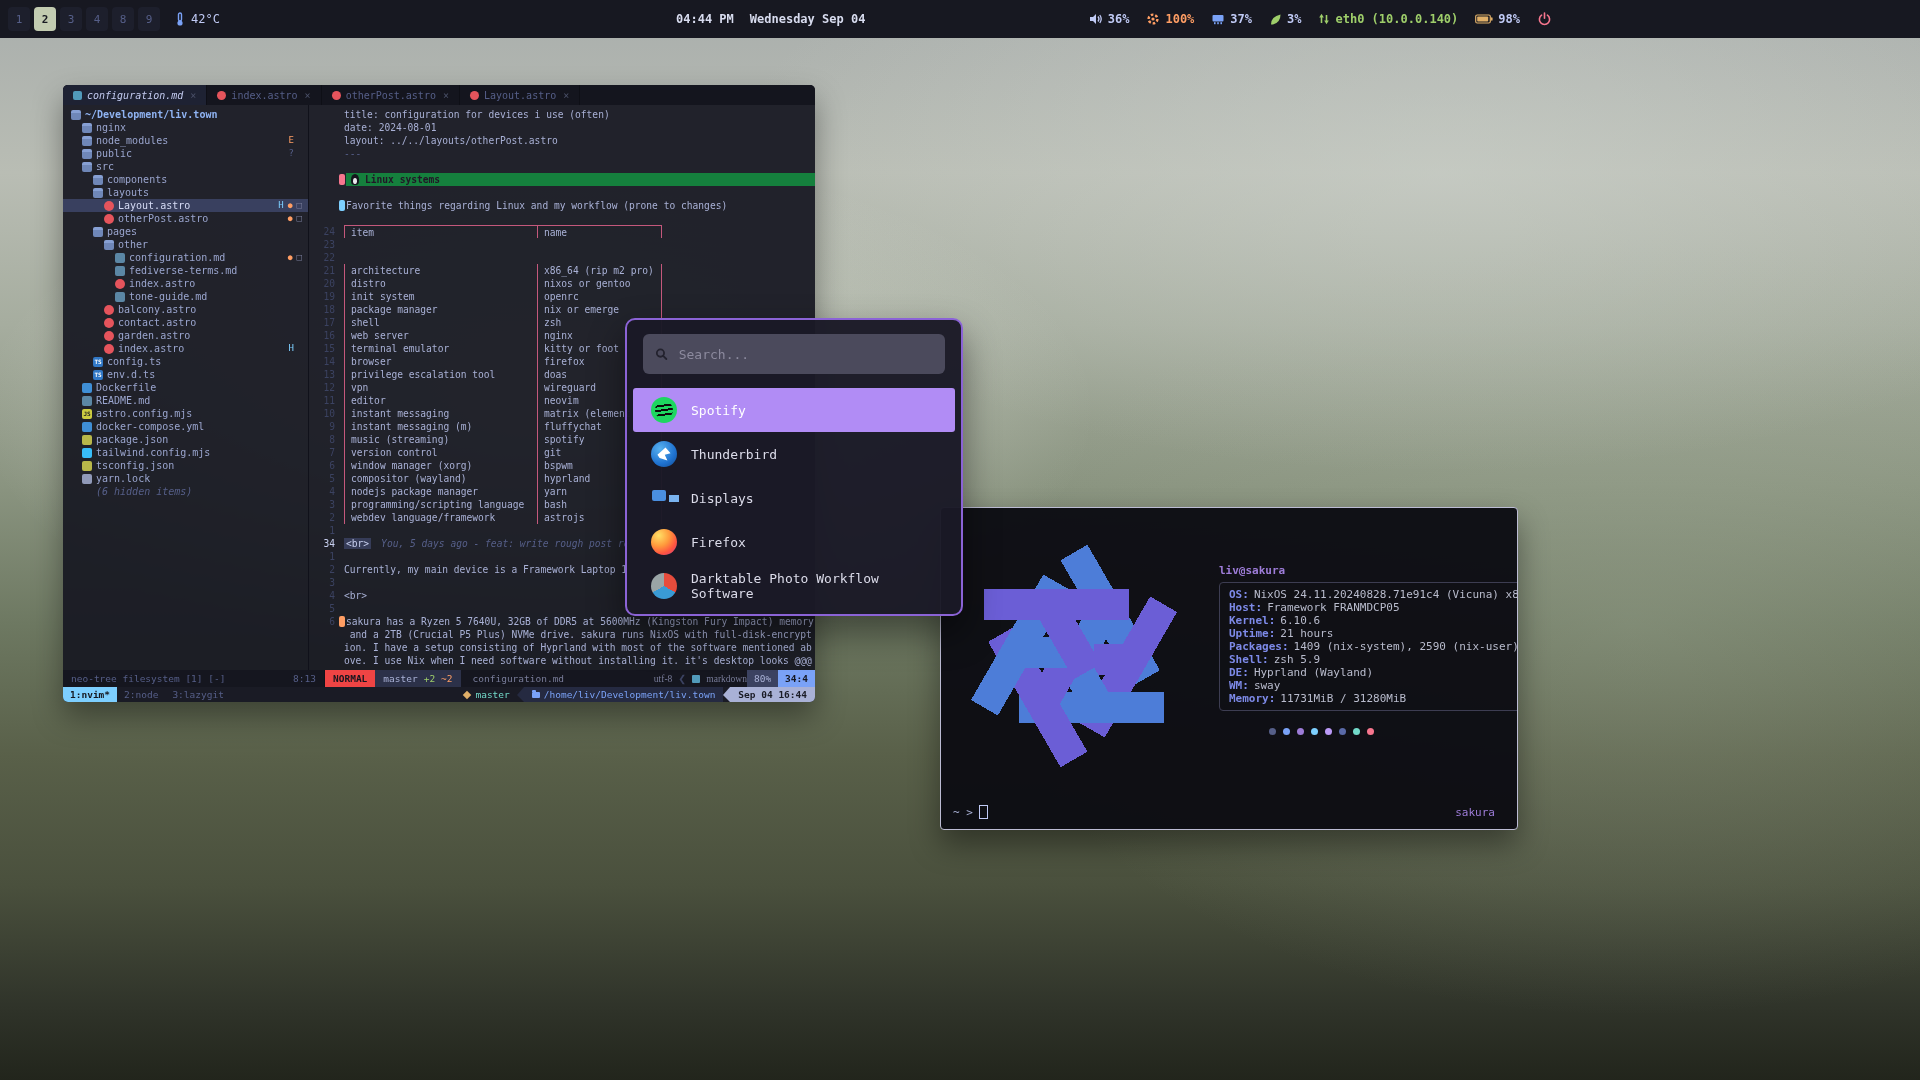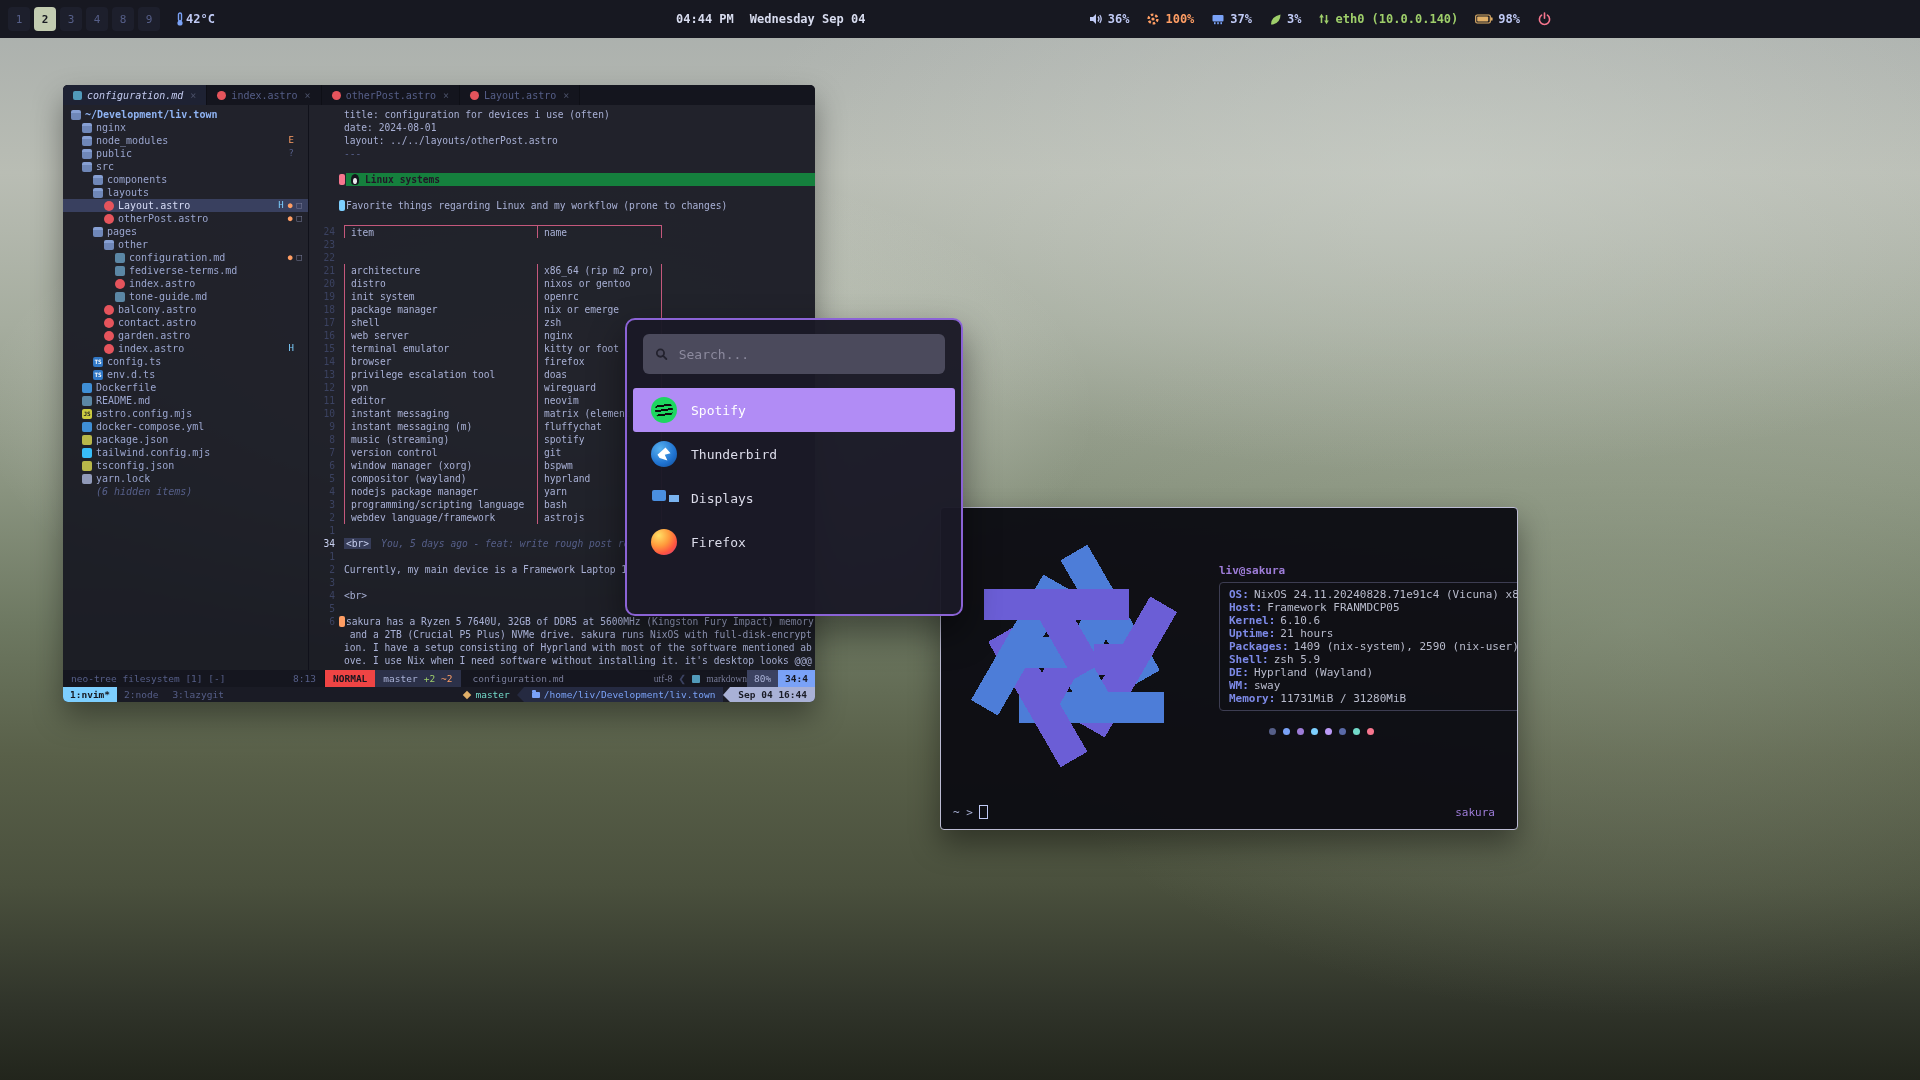--- a/index.html
+++ b/index.html
@@ -11,21 +11,21 @@
       radial-gradient(1000px 600px at 85% 58%, rgba(165,175,155,0.35), transparent 65%),
       linear-gradient(180deg,#a9aeac 0%,#b9bdb4 16%,#a6ad9f 30%,#8a9480 45%,#6d7861 58%,#596049 70%,#4a503d 82%,#30342a 93%,#22251c 100%);}
 
   
   .topbar{position:absolute;left:0;top:0;width:1920px;height:38px;background:rgba(17,18,27,0.96);
     display:flex;align-items:center;color:#c0caf5;z-index:40;}
   .ws-group{display:flex;align-items:center;margin-left:8px;gap:4px;}
   .ws{min-width:22px;height:24px;display:flex;align-items:center;justify-content:center;
     background:#1d1f2c;color:#565f89;font-size:11px;border-radius:4px;}
   .ws.active{background:#c2cbb0;color:#181a22;font-weight:bold;}
-  .temp-module{display:flex;align-items:flex-end;margin-left:14px;font-size:12px;font-weight:bold;}
+  .temp-module{display:flex;align-items:flex-end;gap:5px;margin-left:14px;font-size:12px;font-weight:normal;}
   .clock{position:absolute;left:676px;top:0;height:38px;display:flex;align-items:center;gap:16px;
     font-size:12px;font-weight:bold;color:#d8dcef;}
   .right-modules{position:absolute;right:368px;top:0;height:38px;display:flex;align-items:center;gap:17px;font-size:12px;font-weight:bold;}
   .module{display:flex;align-items:center;gap:5px;}
   .module.orange{color:#ff9e64;}
   .module.green{color:#9ece6a;}
   .icon-svg{display:block;}
 
   
   .nvim-window{position:absolute;left:63px;top:85px;width:752px;height:617px;z-index:10;
@@ -890,20 +890,24 @@
         <div class="litem">
           <span class="licon displays-icon"></span>
           <span class="llabel">Displays</span>
         </div>
 
         <div class="litem">
           <span class="licon firefox-icon"></span>
           <span class="llabel">Firefox</span>
         </div>
 
+        <div class="litem">
+          <span class="licon darktable-icon"></span>
+          <span class="llabel">Darktable Photo Workflow Software</span>
+        </div>
 
     </div>
   </div>
 
   <div class="fetch-window">
     <svg class="nix-logo" width="238" height="252" viewBox="-115 -115 230 230" shape-rendering="crispEdges">
       <g transform="rotate(0)">
           <polygon points="-13,-92.5 13,-107.5 83,13.7 57,28.7" fill="#4d7dd8"></polygon>
           <polygon points="18,-53.8 44,-38.8 6.5,26.2 -19.5,11.2" fill="#4d7dd8"></polygon>
         </g>

